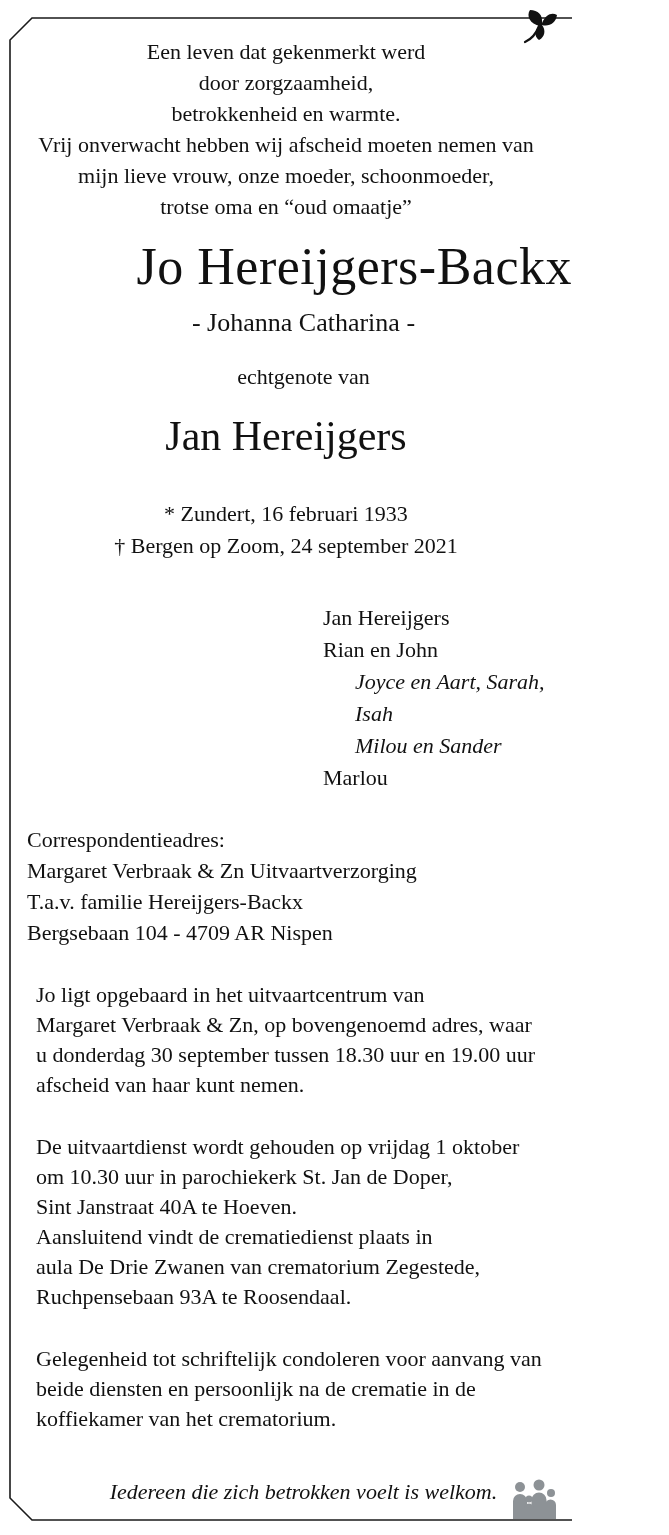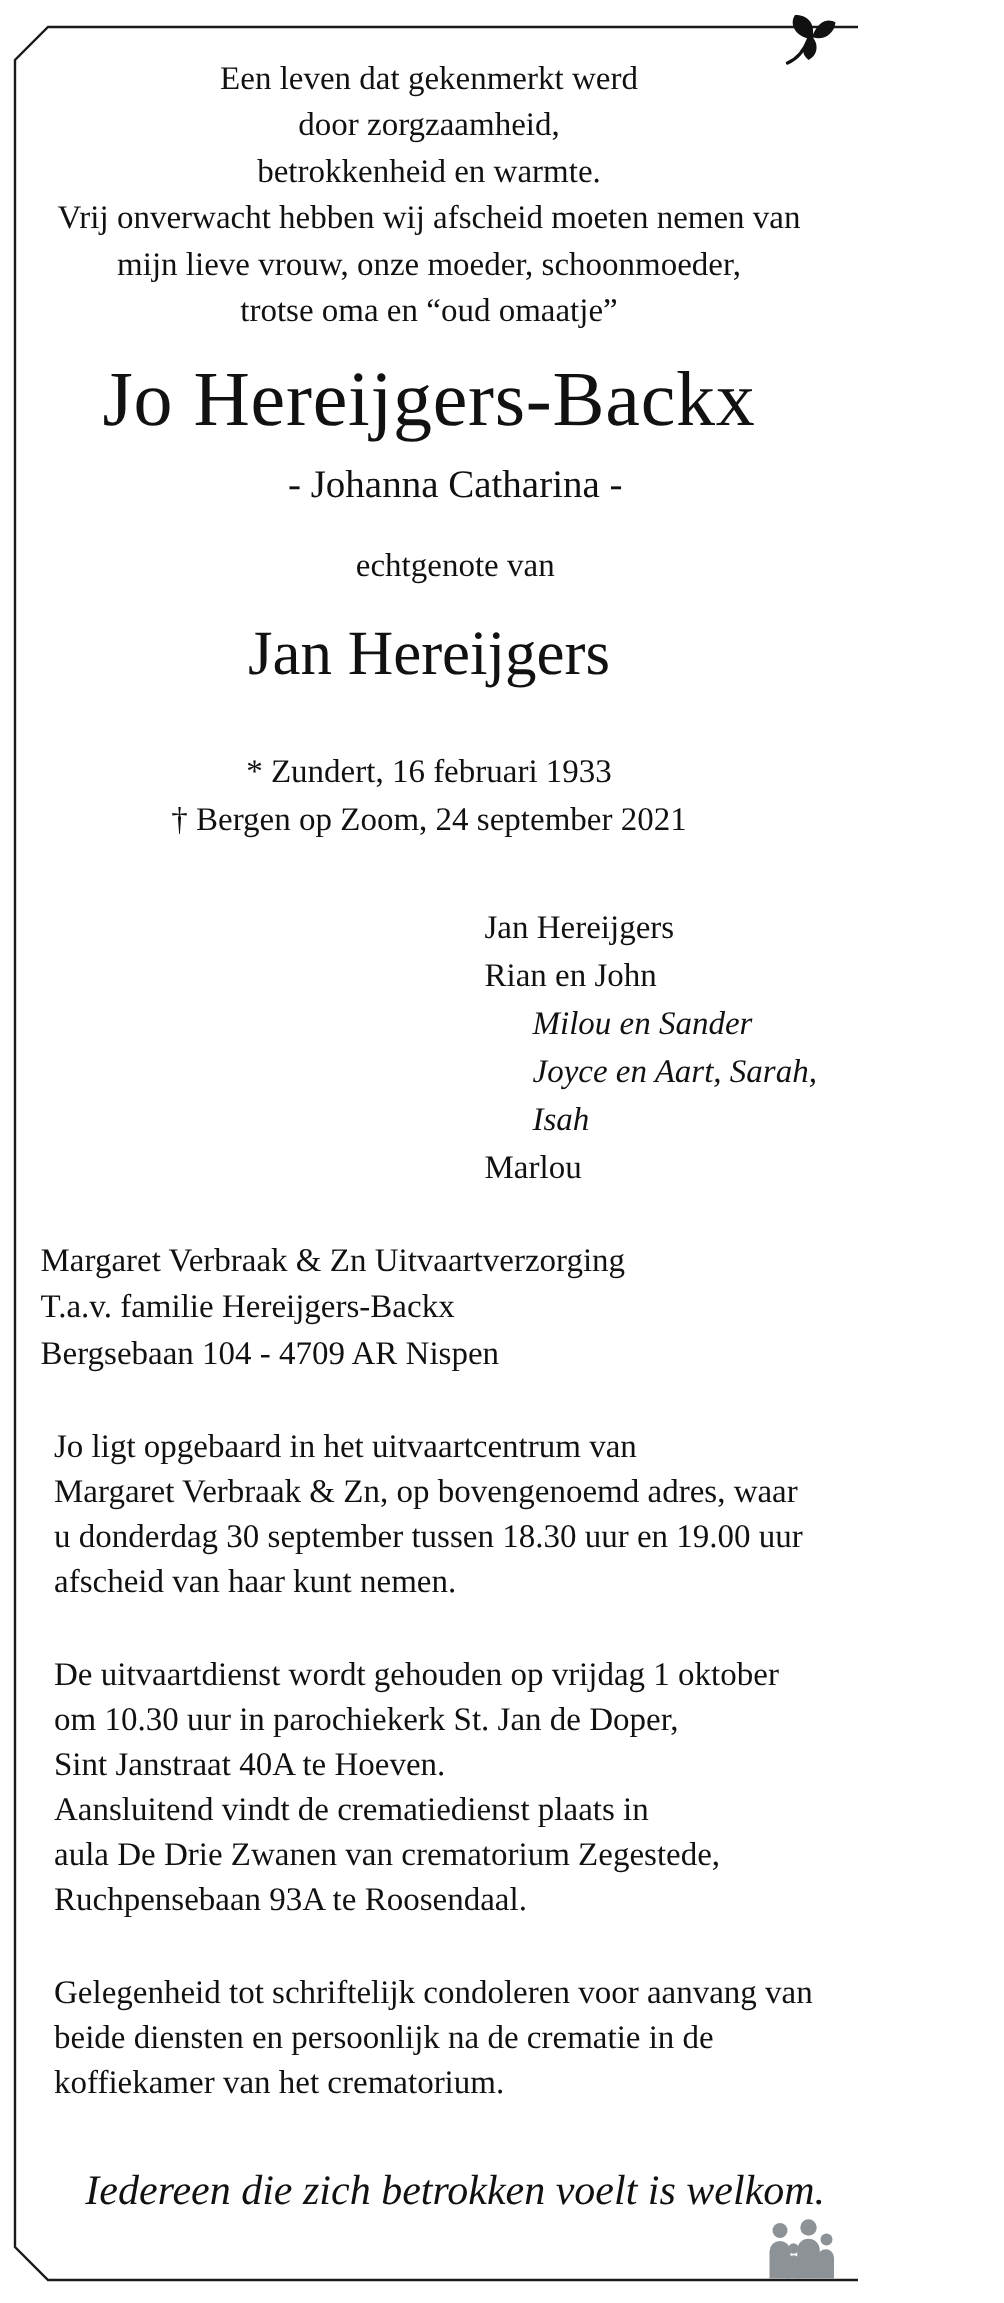--- a/index.html
+++ b/index.html
@@ -34,21 +34,21 @@
     font-size: 22px;
     line-height: 31px;
     text-align: center;
     padding: 0 30px;
   }
   .name {
     margin: 14px 0 0 0;
     font-size: 52px;
     font-weight: 400;
     line-height: 62px;
-    text-align: center;
+    text-align: right;
     letter-spacing: 0.5px;
   }
   .subname {
     margin-top: 8px;
     font-size: 26px;
     line-height: 34px;
   }
   .relation {
     margin-top: 22px;
     font-size: 22px;
@@ -86,21 +86,21 @@
   }
   .para {
     margin: 32px 0 0 0;
     padding-left: 36px;
     padding-right: 20px;
     font-size: 22px;
     line-height: 30px;
   }
   .closing {
     margin-top: 42px;
-    font-size: 28px;
+    font-size: 22px;
     line-height: 32px;
     font-style: italic;
   }
   .icon-top {
     position: absolute;
     top: 6px;
     right: 12px;
     width: 44px;
     height: 40px;
   }
@@ -146,26 +146,27 @@
     <h2 class="spouse">Jan Hereijgers</h2>
 
     <div class="dates">
       <div>* Zundert, 16 februari 1933</div>
       <div>† Bergen op Zoom, 24 september 2021</div>
     </div>
 
     <div class="family">
       <div>Jan Hereijgers</div>
       <div>Rian en John</div>
+      <div class="indent">Joyce en Aart, Sarah, Isah</div>
       <div class="indent">Milou en Sander</div>
-      <div class="indent">Joyce en Aart, Sarah, Isah</div>
       <div>Marlou</div>
     </div>
 
     <div class="block">
+      <div>Correspondentieadres:</div>
       <div class="pre">Margaret Verbraak &amp; Zn Uitvaartverzorging
 T.a.v. familie Hereijgers-Backx
 Bergsebaan 104 - 4709 AR Nispen</div>
     </div>
 
     <p class="para pre">Jo ligt opgebaard in het uitvaartcentrum van
 Margaret Verbraak &amp; Zn, op bovengenoemd adres, waar
 u donderdag 30 september tussen 18.30 uur en 19.00 uur
 afscheid van haar kunt nemen.</p>
 

